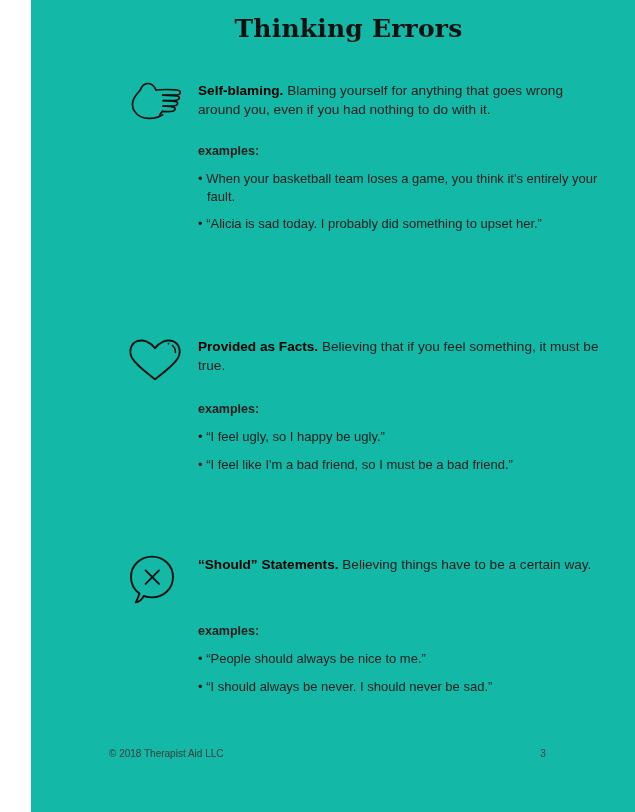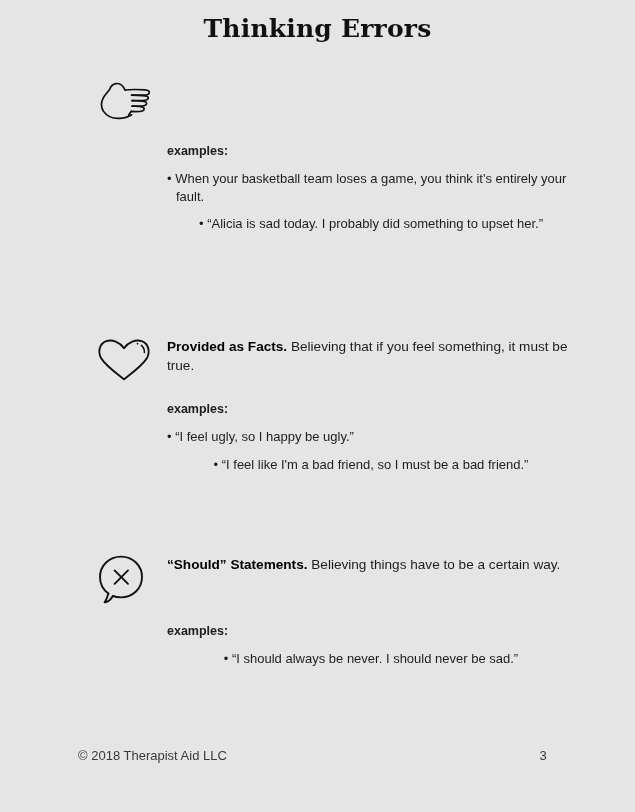--- a/index.html
+++ b/index.html
@@ -13,21 +13,22 @@
     position: relative;
     overflow: hidden;
     font-family: "Liberation Sans", sans-serif;
     color: #1a1a1a;
     -webkit-font-smoothing: antialiased;
   }
 
   .page {
     position: absolute;
     inset: 0;
-    background: #e5e5e5;
+    background: #14b8a6;
+    margin-left: 31px;
   }
 
   
   .paper-noise {
     position: absolute;
     inset: 0;
     pointer-events: none;
     opacity: .5;
     background:
       radial-gradient(circle at 12% 31%, rgba(0,0,0,.045) 0 .7px, transparent 1.2px),
@@ -97,30 +98,30 @@
     font-weight: bold;
   }
   .example-item {
     font-size: 13px;
     line-height: 17.5px;
     color: #1d1d1d;
     margin-bottom: 10px;
     padding-left: 9px;
     text-indent: -9px;
   }
-  .example-item:last-child { margin-bottom: 0; text-align: center; }
+  .example-item:last-child { margin-bottom: 0; }
 
   .footer {
     position: absolute;
     left: 78px;
     right: 62px;
     top: 748px;
     display: flex;
     align-items: baseline;
-    font-size: 13px;
+    font-size: 10px;
     color: #3a3a3a;
   }
   .footer-left { flex: 1; text-align: left; }
   .footer-center { flex: 0 0 60px; text-align: center; }
   .footer-right { flex: 1; text-align: right; }
   .footer-right .brand { font-weight: 700; color: #111; }
 </style>
 </head>
 <body>
 
@@ -141,20 +142,23 @@
                    C53.8 14.2 52 15 49 15.1 C45 15.2 40 15.2 36.6 15.2"></path>
           <path d="M36.8 15.2 C40.6 15.4 47 15.4 50.2 15.8 C52.8 16.1 53.6 17.3 53.2 18.5
                    C52.8 19.7 51 20.4 48.4 20.5 C45 20.6 40.4 20.6 37 20.6"></path>
           <path d="M37.2 20.6 C40.6 20.8 46 20.9 48.8 21.3 C51.2 21.6 51.9 22.8 51.5 24
                    C51.1 25.2 49.4 25.9 47 26 C44 26.1 40 26.1 37 26.1"></path>
           <path d="M37.2 26.1 C40 26.3 44.4 26.4 46.6 26.8 C48.8 27.2 49.4 28.3 49 29.5
                    C48.6 30.7 47 31.4 44.8 31.5 C41.6 31.6 38.4 31.6 36.2 31.4"></path>
           <path d="M36.4 31.4 C35.2 32.6 34.4 33.9 33.6 35.2"></path>
         </svg>
       </div>
+      <div class="head-text">
+        <span class="term">Self-blaming.</span><span> Blaming yourself for anything that goes wrong around you, even if you had nothing to do with it.</span>
+      </div>
     </div>
     <div class="examples">
       <div class="examples-label">examples:</div>
       <div class="example-item">• When your basketball team loses a game, you think it's entirely your fault.</div>
       <div class="example-item">• “Alicia is sad today. I probably did something to upset her.”</div>
     </div>
   </div>
 
   <div class="section" id="section-1">
     <div class="section-head">
@@ -190,20 +194,21 @@
           <path d="M19.6 16.4 L33 29.8"></path>
           <path d="M33 16.4 L19.6 29.8"></path>
         </svg>
       </div>
       <div class="head-text">
         <span class="term">“Should” Statements.</span><span> Believing things have to be a certain way.</span>
       </div>
     </div>
     <div class="examples">
       <div class="examples-label">examples:</div>
+      <div class="example-item">• “People should always be nice to me.”</div>
       <div class="example-item">• “I should always be never. I should never be sad.”</div>
     </div>
   </div>
 
   <div class="footer">
     <div class="footer-left">© 2018 Therapist Aid LLC</div>
     <div class="footer-center">3</div>
   </div>
 
 </div>

